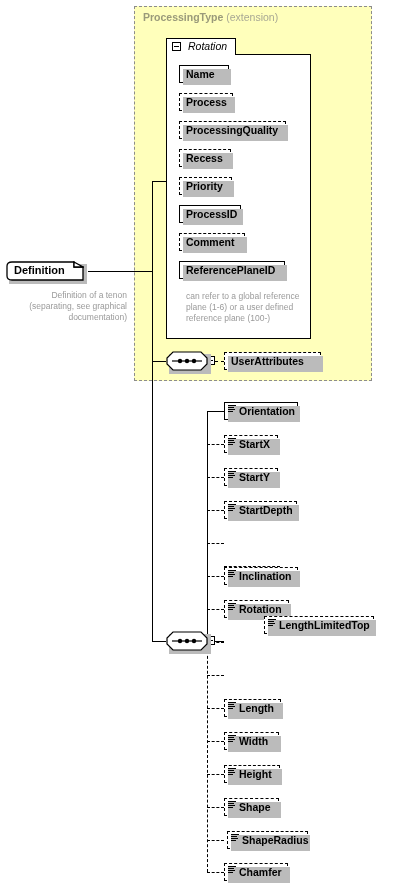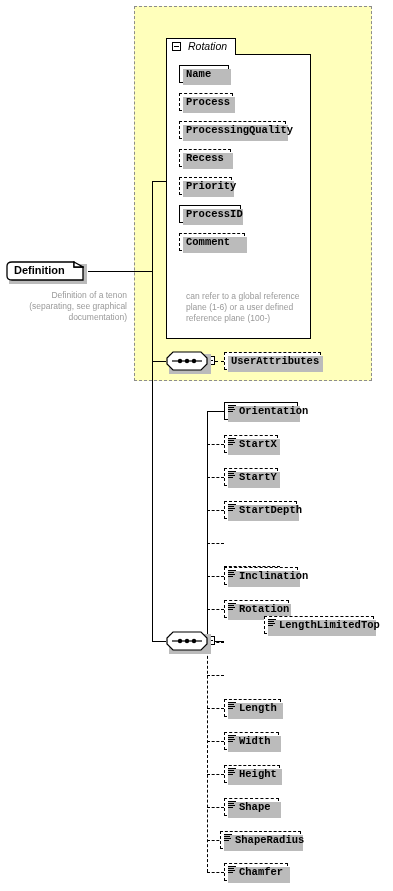--- a/index.html
+++ b/index.html
@@ -152,21 +152,20 @@
     right: -3px;
     bottom: -3px;
     background: #bbbbbb;
     z-index: -1;
   }
   .node .lbl {
     position: relative;
     display: block;
     padding: 0 6px;
     z-index: 1;
-    font-family: Liberation Mono, monospace;
   }
   .node.has-icon .lbl {
     padding-left: 14px;
   }
 
   
   .el-icon {
     position: absolute;
     left: 3px;
     top: 2px;
@@ -275,20 +274,24 @@
     z-index: 0;
   }
   .seq svg { position: absolute; left: 0; top: 0; z-index: 1; }
 </style>
 </head>
 <body>
 
 <div class="canvas">
 
   <div class="ext-panel"></div>
+  <div class="ext-title">
+    <span>ProcessingType</span>
+    <span class="ext-kind">(extension)</span>
+  </div>
 
   <div class="attr-body"></div>
   <div class="attr-tab"></div>
   <div class="minus-box" style="left:172px; top:42px;"></div>
   <div class="attr-label">Rotation</div>
 
   <div class="node" style="left:179px; top:65px; width:50px;">
     <span class="shadow"></span>
     <span class="lbl">Name</span>
   </div>
@@ -316,20 +319,24 @@
   <div class="node" style="left:179px; top:205px; width:62px;">
     <span class="shadow"></span>
     <span class="lbl">ProcessID</span>
   </div>
 
   <div class="node optional" style="left:179px; top:233px; width:66px;">
     <span class="shadow"></span>
     <span class="lbl">Comment</span>
   </div>
 
+  <div class="node" style="left:179px; top:261px; width:106px;">
+    <span class="shadow"></span>
+    <span class="lbl">ReferencePlaneID</span>
+  </div>
 
   <div class="desc desc-ref">can refer to a global reference plane (1-6) or a user defined reference plane (100-)</div>
 
   <div class="root-node">
     <div class="rshadow"></div>
     <svg class="rbox" width="78" height="20" viewBox="0 0 78 20">
       <path d="M 1 10 L 1 5 Q 1 1 6 1 L 68 1 L 68 6 L 77 6 L 77 19 L 6 19 Q 1 19 1 15 Z" fill="#ffffff" stroke="#000000" stroke-width="1.3"></path>
       <path d="M 68 1 L 77 6 L 68 6 Z" fill="#ffffff" stroke="#000000" stroke-width="1.3"></path>
     </svg>
     <div class="rlabel">Definition</div>
@@ -525,21 +532,21 @@
     <span class="shadow"></span>
     <span class="el-icon">
         <i></i>
         <i></i>
         <i></i>
         <i></i>
       </span>
     <span class="lbl">Shape</span>
   </div>
 
-  <div class="node optional has-icon" style="left:220px; top:831px; width:81px;">
+  <div class="node optional has-icon" style="left:227px; top:831px; width:81px;">
     <span class="shadow"></span>
     <span class="el-icon">
         <i></i>
         <i></i>
         <i></i>
         <i></i>
       </span>
     <span class="lbl">ShapeRadius</span>
   </div>
 

